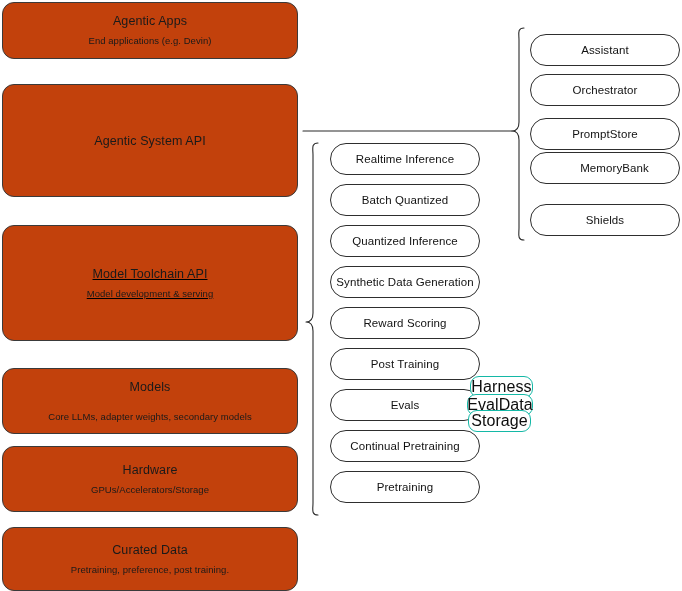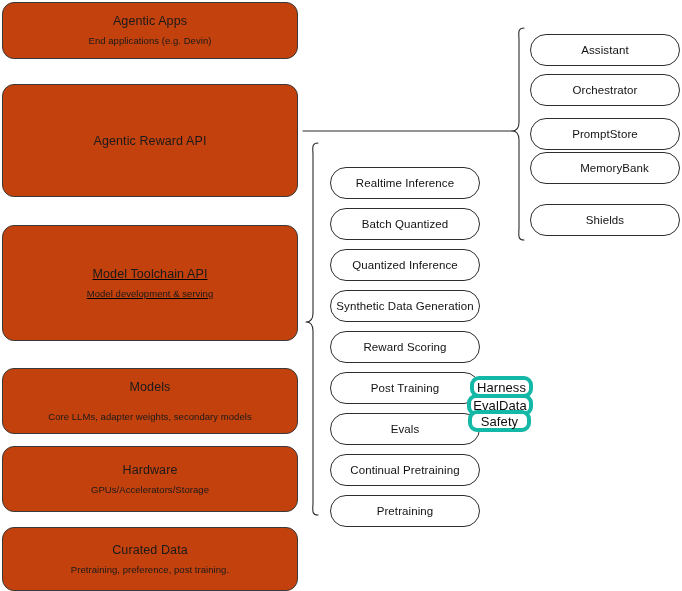--- a/index.html
+++ b/index.html
@@ -57,35 +57,35 @@
     border: 1px solid #2e2e2e;
     border-radius: 16px;
     background: #ffffff;
     display: flex;
     align-items: center;
     justify-content: center;
     font-size: 11.5px;
     color: #121212;
     letter-spacing: 0.1px;
   }
-  .mid-box { left: 330px; margin-top: 24px; }
+  .mid-box { left: 330px; }
   .right-box { left: 530px; }
 
   
   .mini-pill {
     position: absolute;
     height: 22px;
     box-sizing: border-box;
-    border: 4px solid #14b8a6;
+    border: 1px solid #14b8a6;
     border-radius: 9px;
     background: #ffffff;
     display: flex;
     align-items: center;
     justify-content: center;
-    font-size: 13px;
+    font-size: 16px;
     color: #0d0d0d;
     letter-spacing: 0.1px;
   }
 
   
   #connectors {
     position: absolute;
     left: 0;
     top: 0;
     width: 682px;
@@ -125,21 +125,21 @@
              L 313 503
              C 313 509 311 515 318 515"></path>
   </svg>
 
   <div class="layer-box" style="top:2px;height:57px;">
     <div class="layer-title">Agentic Apps</div>
     <div class="layer-sub">End applications (e.g. Devin)</div>
   </div>
 
   <div class="layer-box" style="top:84px;height:113px;">
-    <div class="layer-title">Agentic Reward API</div>
+    <div class="layer-title">Agentic System API</div>
   </div>
 
   <div class="layer-box" style="top:225px;height:116px;text-decoration:underline;">
     <div class="layer-title">Model Toolchain API</div>
     <div class="layer-sub">Model development &amp; serving</div>
   </div>
 
   <div class="layer-box" style="top:368px;height:66px;gap:10px;">
     <div class="layer-title">Models</div>
     <div class="layer-sub">Core LLMs, adapter weights, secondary models</div>
@@ -160,21 +160,21 @@
   <div class="pill-box mid-box" style="top:225px;">Quantized Inference</div>
   <div class="pill-box mid-box" style="top:266px;">Synthetic Data Generation</div>
   <div class="pill-box mid-box" style="top:348px;">Post Training</div>
   <div class="pill-box mid-box" style="top:307px;">Reward Scoring</div>
   <div class="pill-box mid-box" style="top:389px;">Evals</div>
   <div class="pill-box mid-box" style="top:430px;">Continual Pretraining</div>
   <div class="pill-box mid-box" style="top:471px;">Pretraining</div>
 
   <div class="mini-pill" style="left:470px;top:376px;width:63px;">Harness</div>
   <div class="mini-pill" style="left:467px;top:394px;width:66px;">EvalData</div>
-  <div class="mini-pill" style="left:468px;top:410px;width:63px;">Safety</div>
+  <div class="mini-pill" style="left:468px;top:410px;width:63px;">Storage</div>
 
   <div class="pill-box right-box" style="top:34px;">Assistant</div>
   <div class="pill-box right-box" style="top:74px;">Orchestrator</div>
   <div class="pill-box right-box" style="top:118px;text-align:center;">PromptStore</div>
   <div class="pill-box right-box" style="top:152px;padding-left:19px;">MemoryBank</div>
   <div class="pill-box right-box" style="top:204px;">Shields</div>
 
 </div>
 
 </body></html>

